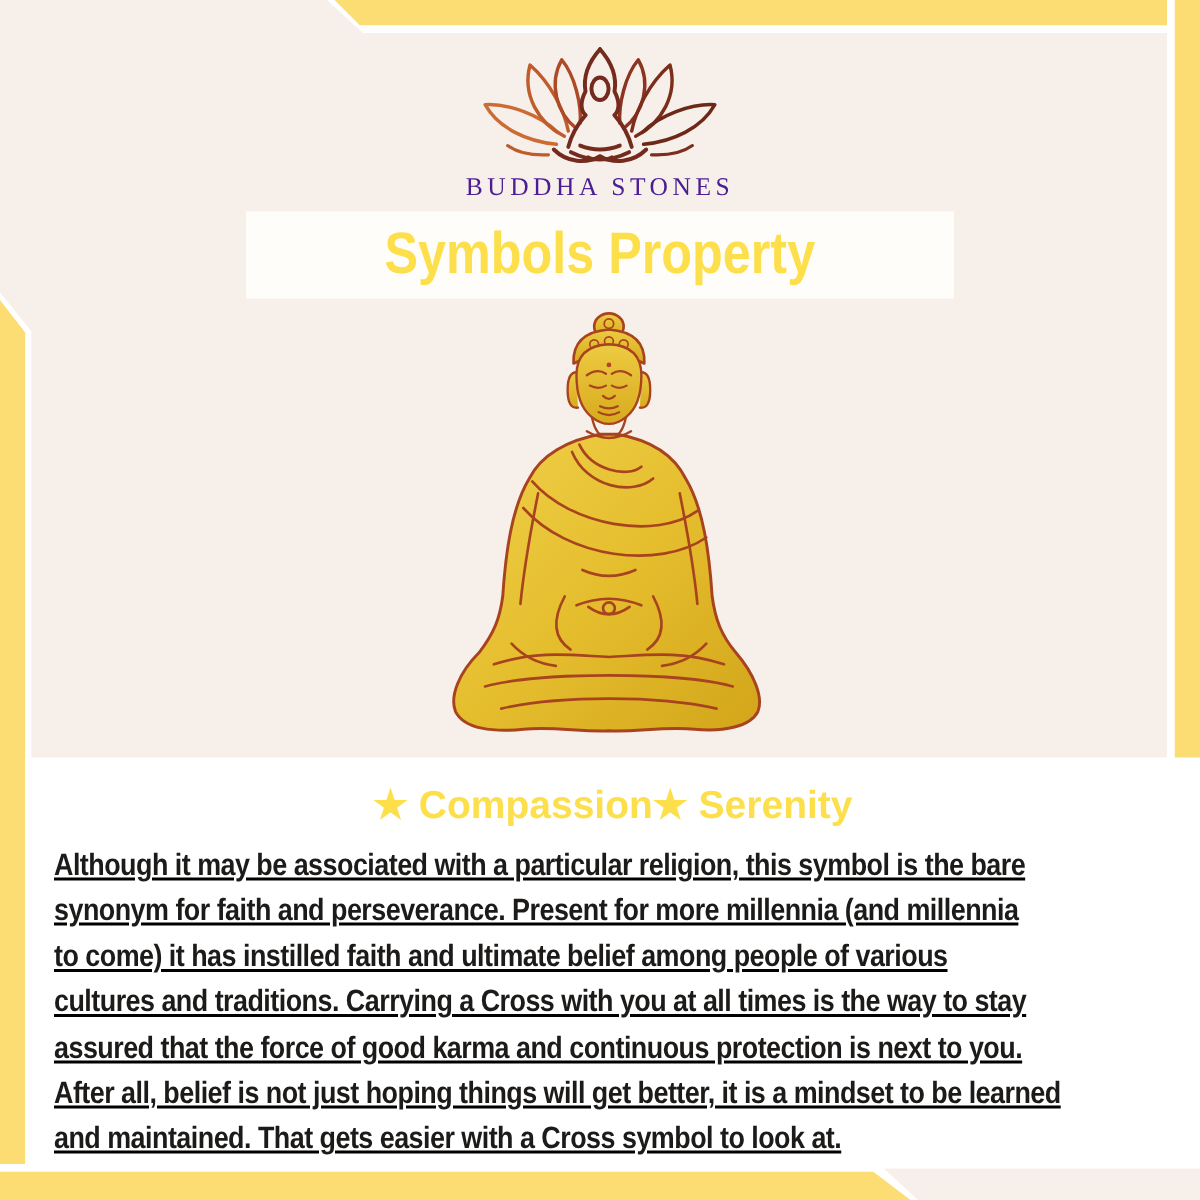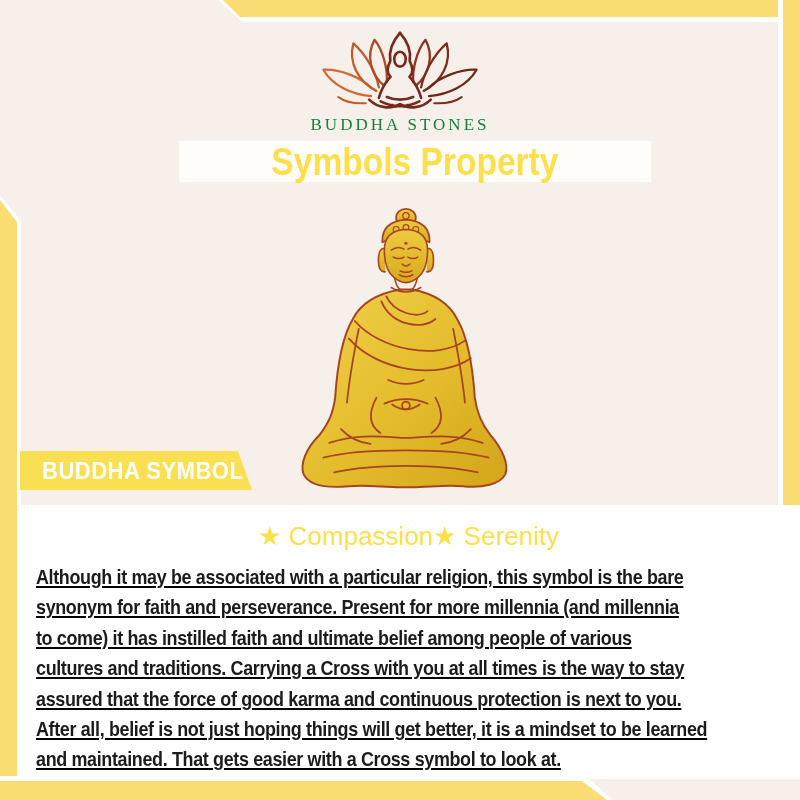--- a/index.html
+++ b/index.html
@@ -27,27 +27,27 @@
 
   .bottom-strip.rib-white  { clip-path: polygon(0 776px, 586px 776px, 612px 800px, 0 800px); }
   .bottom-strip.rib-yellow { clip-path: polygon(0 781px, 582px 781px, 607px 800px, 0 800px); }
 
   
   .logo-wrap { position:absolute; top:24px; left:0; width:800px; text-align:center; }
   .logo-wrap svg { display:block; margin:0 auto; }
   .brand-name {
     margin-top:3px;
     font-family:"Liberation Serif", serif;
-    font-size:17px; letter-spacing:3px; color:#15803d; font-weight:400;
+    font-size:17px; letter-spacing:3px; color:#4c1d95; font-weight:400;
   }
 
   
   .title-bar {
-    position:absolute; left:164px; top:141px; width:472px; height:41px;
-    background:#FFFDFA; display:flex; align-items:center; justify-content:center;margin-left:15px;
+    position:absolute; left:164px; top:141px; width:472px; height:58px;
+    background:#FFFDFA; display:flex; align-items:center; justify-content:center;
   }
   .title-text {
     display:inline-block; font-size:39px; font-weight:700; color:#FCDF4B;
     transform:scaleX(0.86); transform-origin:center; white-space:nowrap;
     letter-spacing:0px;
   }
 
   
   .buddha-wrap { position:absolute; left:288px; top:201px; width:230px; height:295px; }
 
@@ -64,21 +64,21 @@
     transform:scaleX(0.92); transform-origin:left center;
   }
 
   
   .content {
     position:absolute; left:17px; top:505px; width:783px; height:274px;
     background:#FFFFFF;
   }
   .traits {
     padding-top:16px; text-align:center;
-    font-size:26px; font-weight:400; color:#FCDF4B; line-height:30px;
+    font-size:26px; font-weight:700; color:#FCDF4B; line-height:30px;
     letter-spacing:0px;
   }
   .paragraph { margin:11px 0 0 19px;text-decoration:underline; }
   .paragraph .line {
     white-space:nowrap; font-size:20.5px; font-weight:700; color:#1C1B19;
     line-height:30.4px; letter-spacing:-0.4px;
     transform:scaleX(0.875); transform-origin:left center;
   }
 </style>
 </head>
@@ -210,23 +210,20 @@
         <path d="M52,232 Q64,245 82,247"></path>
         <path d="M184,232 Q172,245 154,247"></path>
 
         <path d="M40,246 C70,236 95,240 118,241 C141,240 166,236 196,246"></path>
         <path d="M34,261 C70,251 166,251 202,261"></path>
         <path d="M45,276 C85,267 151,267 191,276"></path>
       </g>
     </svg>
   </div>
 
-  <div class="section-label">
-    <span>BUDDHA SYMBOL</span>
-  </div>
 
   <div class="content">
     <div class="traits">★ Compassion★ Serenity</div>
     <div class="paragraph">
       <div class="line">Although it may be associated with a particular religion, this symbol is the bare</div>
       <div class="line">synonym for faith and perseverance. Present for more millennia (and millennia</div>
       <div class="line">to come) it has instilled faith and ultimate belief among people of various</div>
       <div class="line">cultures and traditions. Carrying a Cross with you at all times is the way to stay</div>
       <div class="line">assured that the force of good karma and continuous protection is next to you.</div>
       <div class="line">After all, belief is not just hoping things will get better, it is a mindset to be learned</div>

